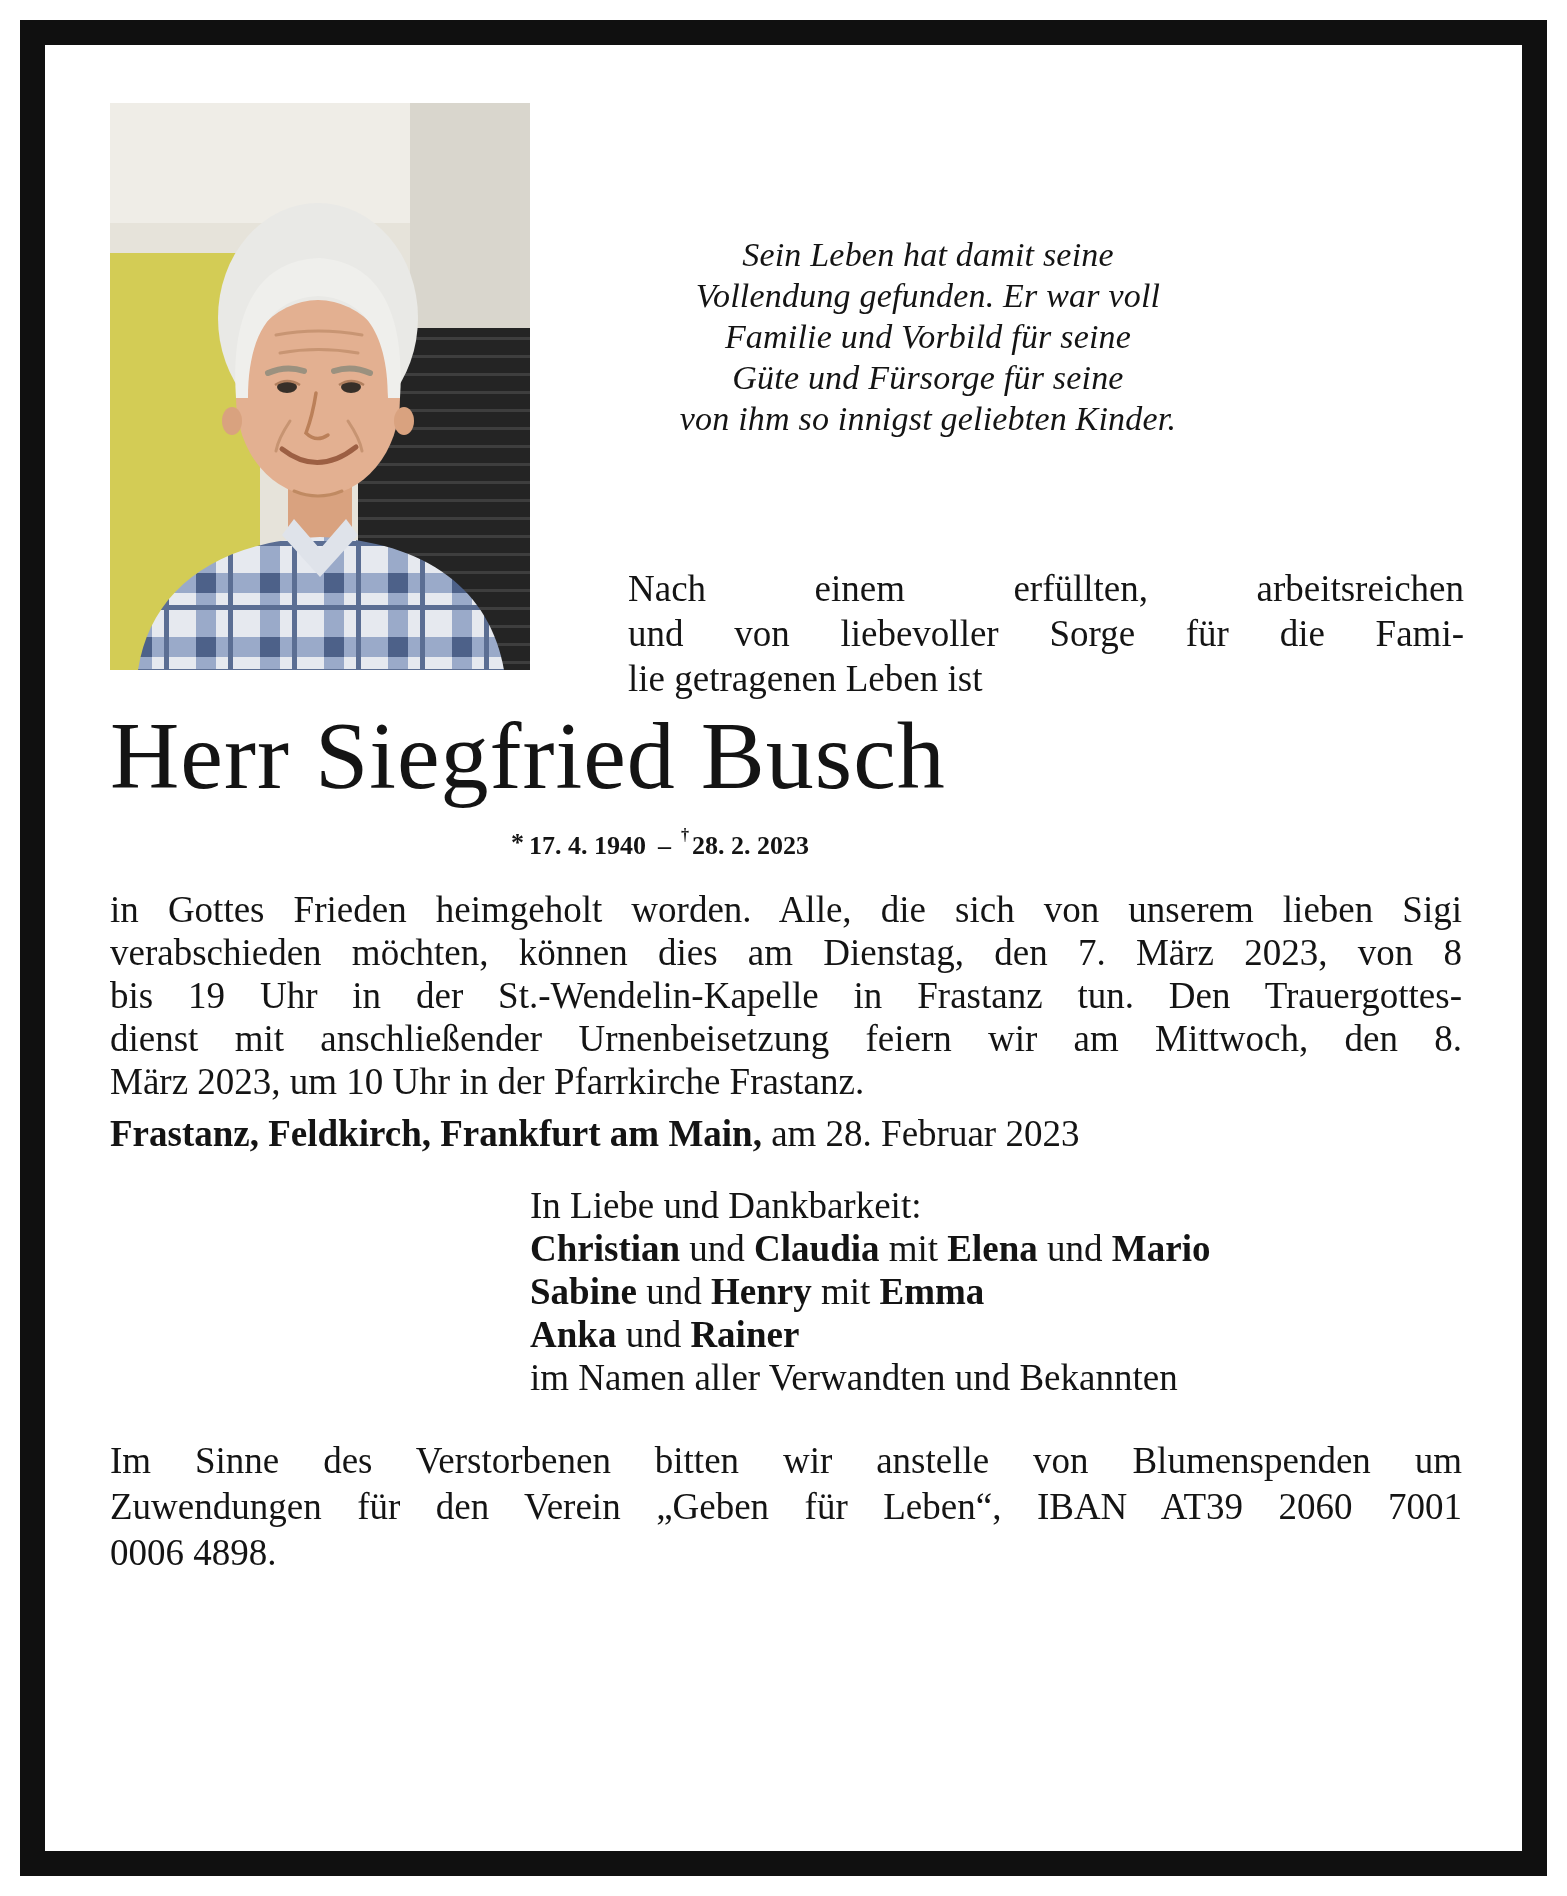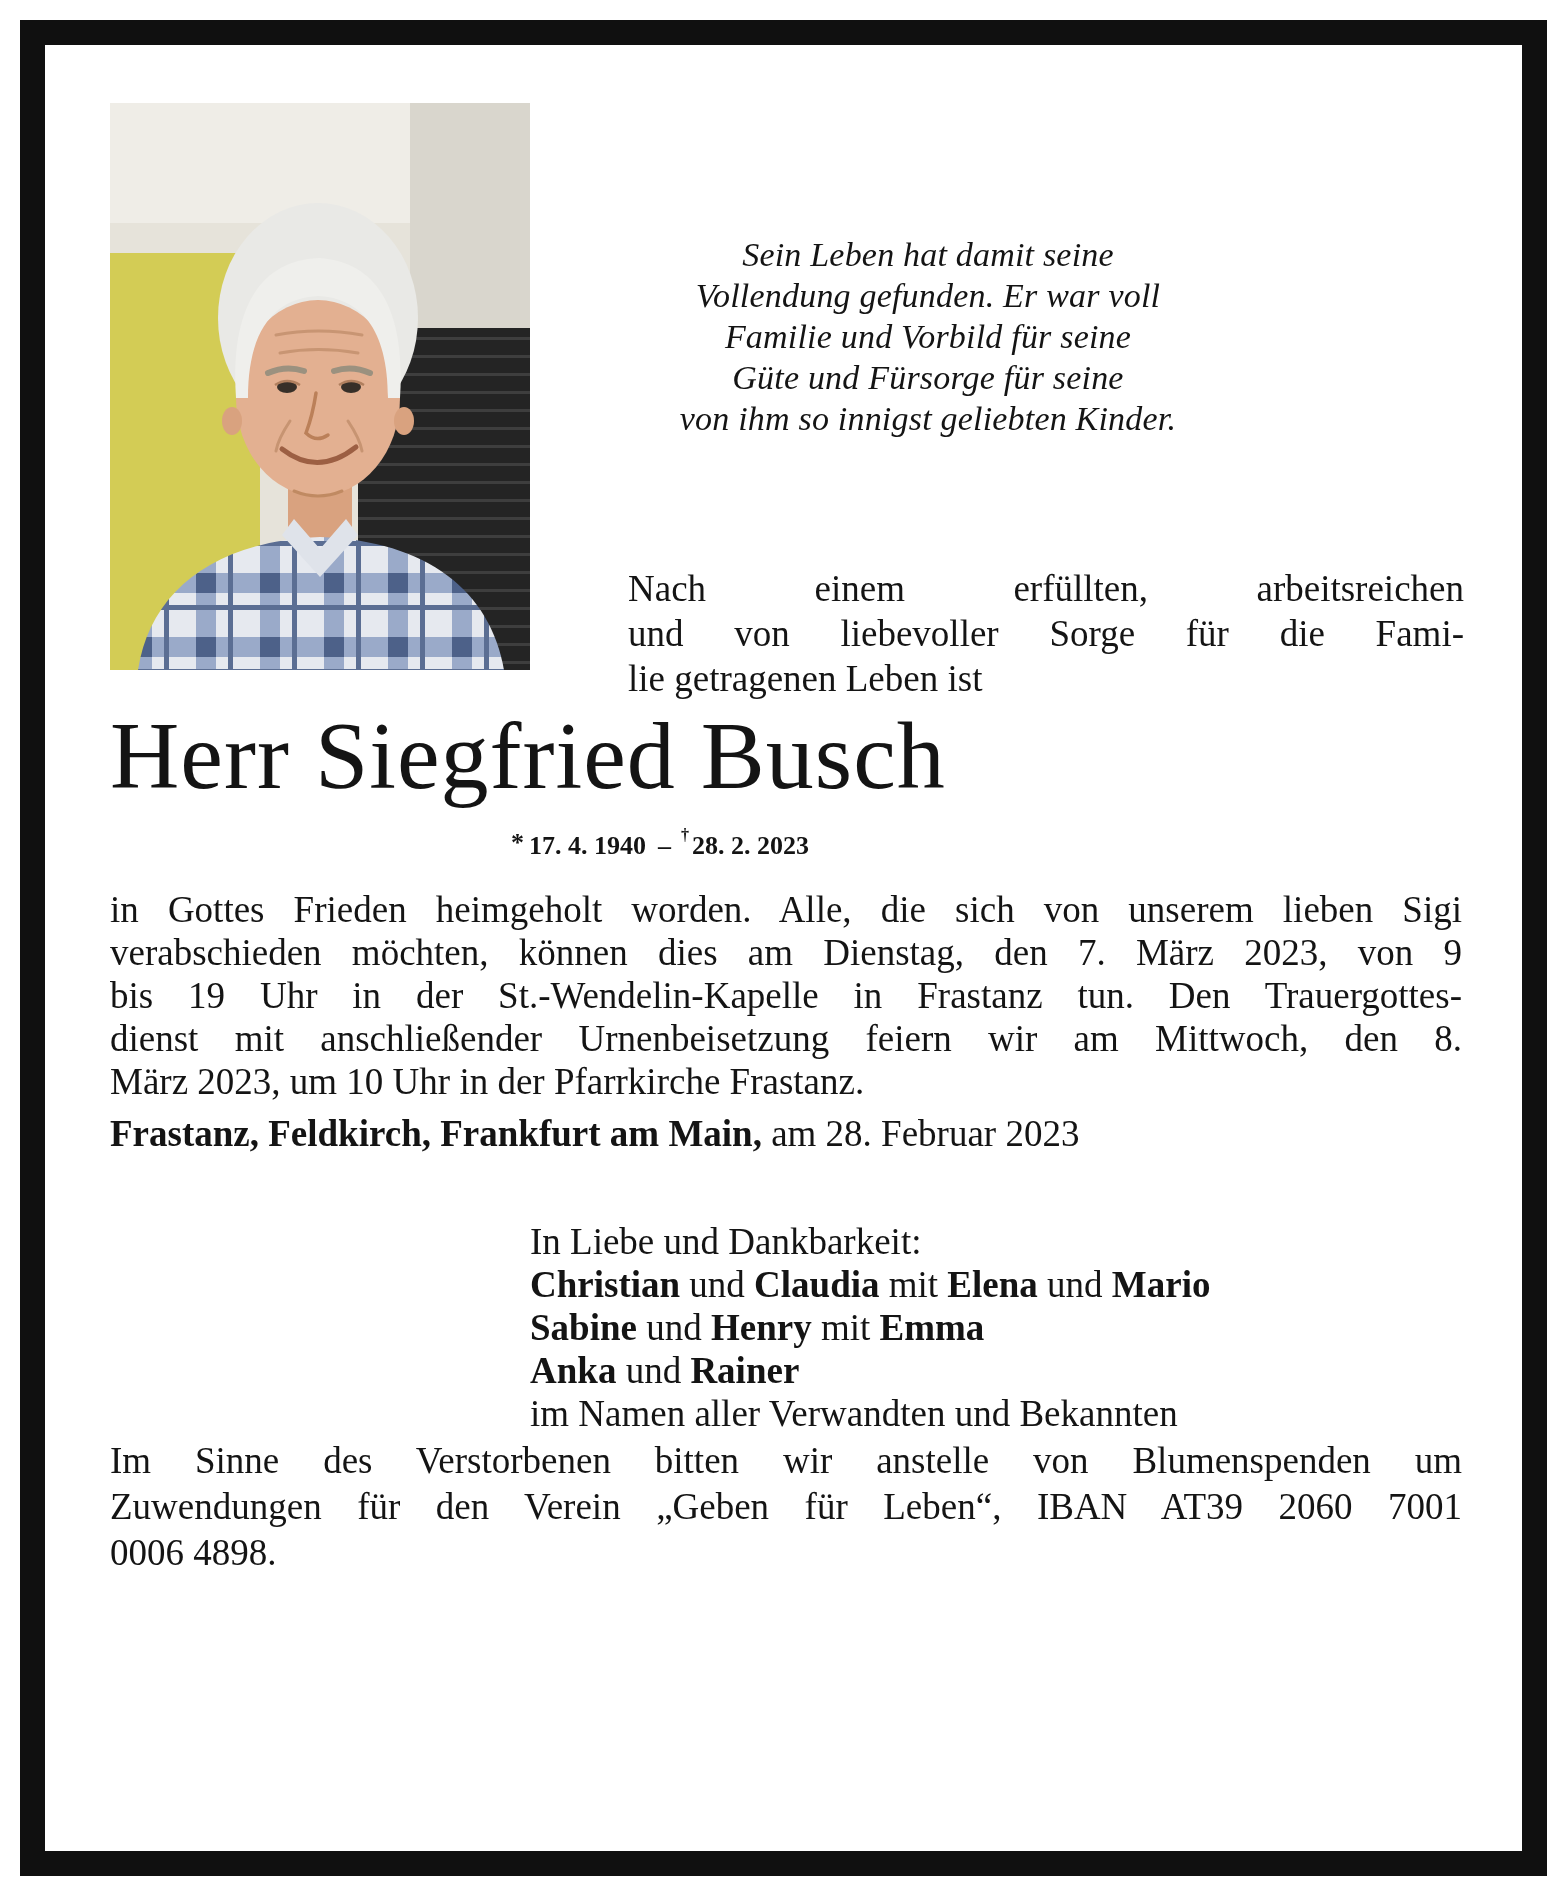--- a/index.html
+++ b/index.html
@@ -50,21 +50,21 @@
     font-size:37px; line-height:43px;
   }
   .dateline {
     position:absolute; left:110px; top:1112px; width:1352px;
     font-size:37px;
   }
   .b { font-weight:700; }
 
   .gratitude {
     position:absolute; left:530px; top:1184px; width:930px;
-    font-size:37px; line-height:43px;margin-top:36px;
+    font-size:37px; line-height:43px;
   }
   .donation {
     position:absolute; left:110px; top:1438px; width:1352px;
     font-size:37px; line-height:46px;
   }
 </style>
 </head>
 <body>
 
 <div class="page">
@@ -143,21 +143,21 @@
   </div>
 
   <h1 class="name">Herr Siegfried Busch</h1>
 
   <div class="dates">
     <span class="sym-star">*</span><span>17. 4. 1940</span><span class="dash">–</span><span class="sym-cross">†</span><span>28. 2. 2023</span>
   </div>
 
   <div class="announcement">
     <div class="jline">in Gottes Frieden heimgeholt worden. Alle, die sich von unserem lieben Sigi</div>
-    <div class="jline">verabschieden möchten, können dies am Dienstag, den 7. März 2023, von 9</div>
+    <div class="jline">verabschieden möchten, können dies am Dienstag, den 7. März 2023, von 8</div>
     <div class="jline">bis 19 Uhr in der St.-Wendelin-Kapelle in Frastanz tun. Den Trauergottes-</div>
     <div class="jline">dienst mit anschließender Urnenbeisetzung feiern wir am Mittwoch, den 8.</div>
     <div>März 2023, um 10 Uhr in der Pfarrkirche Frastanz.</div>
   </div>
 
   <div class="dateline">
     <span class="b">Frastanz, Feldkirch, Frankfurt am Main,</span>
     <span>am 28. Februar 2023</span>
   </div>
 

